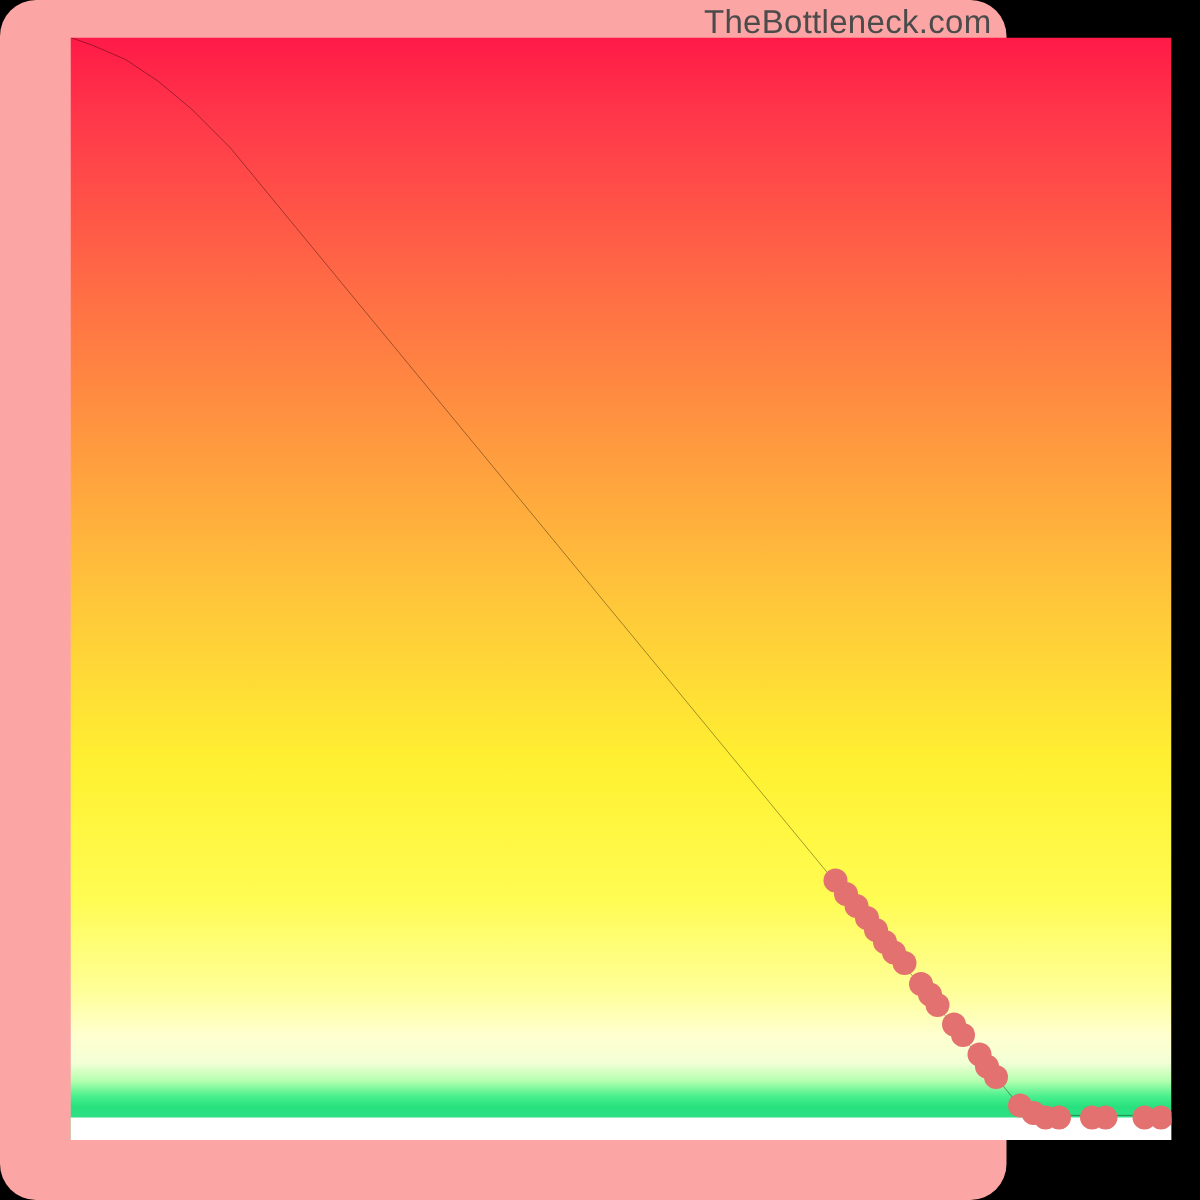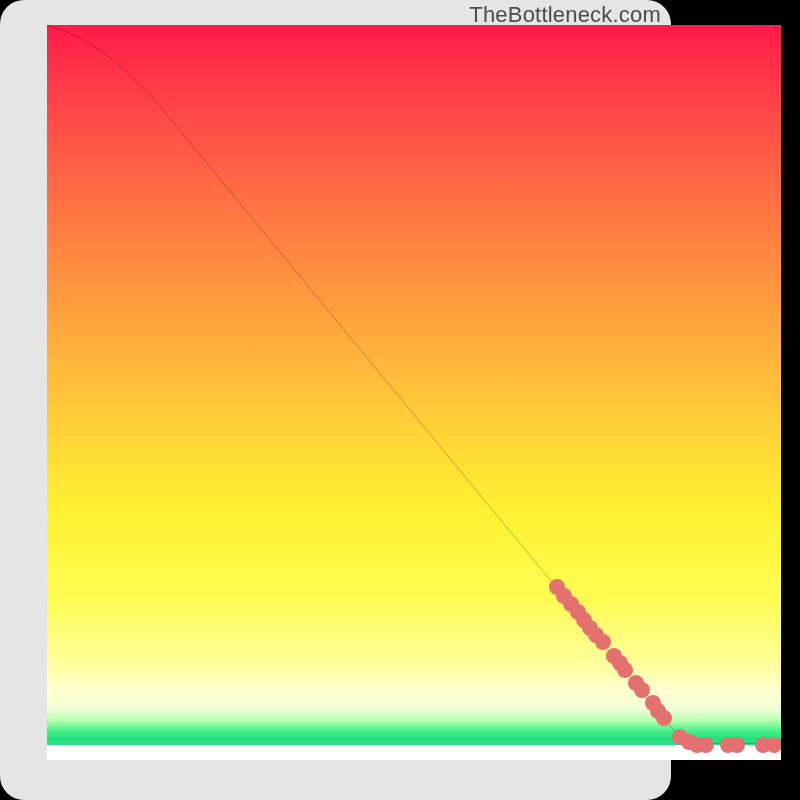--- a/index.html
+++ b/index.html
@@ -8,21 +8,21 @@
     width: 800px;
     height: 800px;
     background: #000;
     overflow: hidden;
     font-family: Arial, Helvetica, sans-serif;
   }
   .frame {
     position: relative;
     width: 671px;
     height: 800px;
-    background: #e5e5e5;
+    background: #fca5a5;
     border-radius: 24px;
   }
   .watermark {
     position: absolute;
     top: 2px;
     right: 10px;
     color: #4b4b4b;
     font-size: 22px;
     font-weight: 500;
     letter-spacing: 0.2px;

